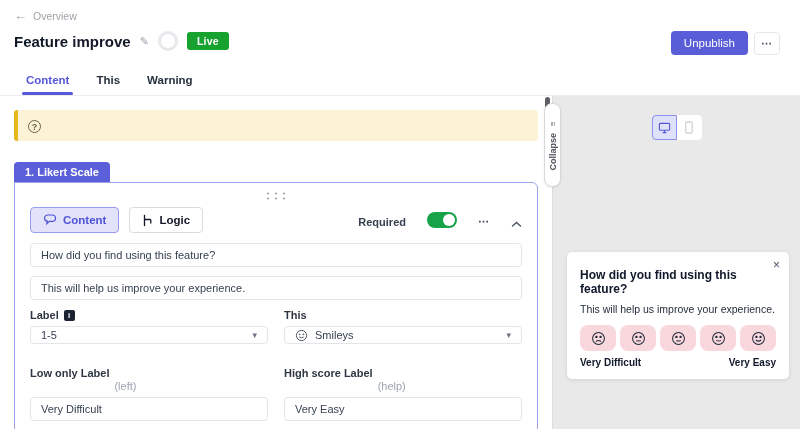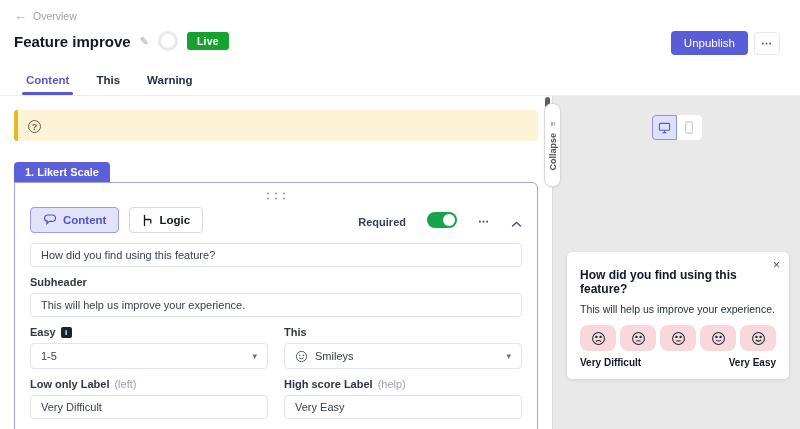--- a/index.html
+++ b/index.html
@@ -58,26 +58,26 @@
   .toolbar-right { margin-left:auto; display:flex; align-items:flex-end; gap:21px; }
   .required-label { font-size:11px; font-weight:600; color:#374151; }
   .toggle { width:30px; height:16px; border-radius:9px; background:#16a34a; position:relative; cursor:pointer; }
   .toggle::after { content:""; position:absolute; top:2px; right:2px; width:12px; height:12px;
     border-radius:50%; background:#fff; }
   .card-more { color:#374151; font-weight:700; letter-spacing:1px; font-size:11px; cursor:pointer; }
   .collapse-chevron { cursor:pointer; display:flex; }
 
   .field { margin-bottom:9px; }
   .field-label { font-size:11px; font-weight:700; color:#2d3642; margin-bottom:5px; display:flex; align-items:center; gap:5px; }
-  .field-hint { font-weight:400; color:#9ca3af; }
+  .field-hint { font-weight:400; color:#9ca3af;margin-top:27px; }
   .info-icon { display:inline-flex; align-items:center; justify-content:center; width:11px; height:11px;
     background:#1b2330; color:#fff; border-radius:2px; font-size:8px; font-weight:700; font-style:normal; }
   .text-input { width:100%; height:24px; border:1px solid #e3e5e8; border-radius:4px; padding:0 10px;
     font-size:11px; color:#374151; font-family:inherit; background:#fff; }
-  .select { display:flex; align-items:center; gap:7px; height:26px; border:1px solid #e3e5e8; border-radius:4px;
+  .select { display:flex; align-items:center; gap:7px; height:18px; border:1px solid #e3e5e8; border-radius:4px;
     padding:0 10px; font-size:11px; color:#374151; cursor:pointer; background:#fff; }
   .select .caret { margin-left:auto; color:#6b7280; font-size:9px; }
   .two-col { display:grid; grid-template-columns:1fr 1fr; column-gap:16px; }
 
   
   .preview-panel { position:absolute; top:96px; left:552px; width:248px; height:333px;
     background:#e9e9e9; border-left:1px solid #dcdce0; }
   .collapse-pill { position:absolute; left:-9px; top:7px; width:17px; height:84px; background:#fff;
     border:1px solid #d8d8dc; border-radius:8px; box-shadow:0 1px 2px rgba(0,0,0,.08);
     display:flex; flex-direction:column; align-items:center; justify-content:center; gap:5px; cursor:pointer; }
@@ -178,30 +178,27 @@
           </svg>
         </span>
       </div>
     </div>
 
     <div class="field">
       <input class="text-input" value="How did you find using this feature?" style="">
     </div>
 
     <div class="field">
-      <div class="field-label">
-        <span>Subheader</span>
-      </div>
       <input class="text-input" value="This will help us improve your experience." style="">
     </div>
 
     <div class="two-col">
       <div class="field">
         <div class="field-label">
-          <span>Easy</span>
+          <span>Label</span>
           <i class="info-icon">i</i>
         </div>
         <div class="select">
           <span>1-5</span>
           <span class="caret">▾</span>
         </div>
       </div>
       <div class="field">
         <div class="field-label">
           <span>This</span>

